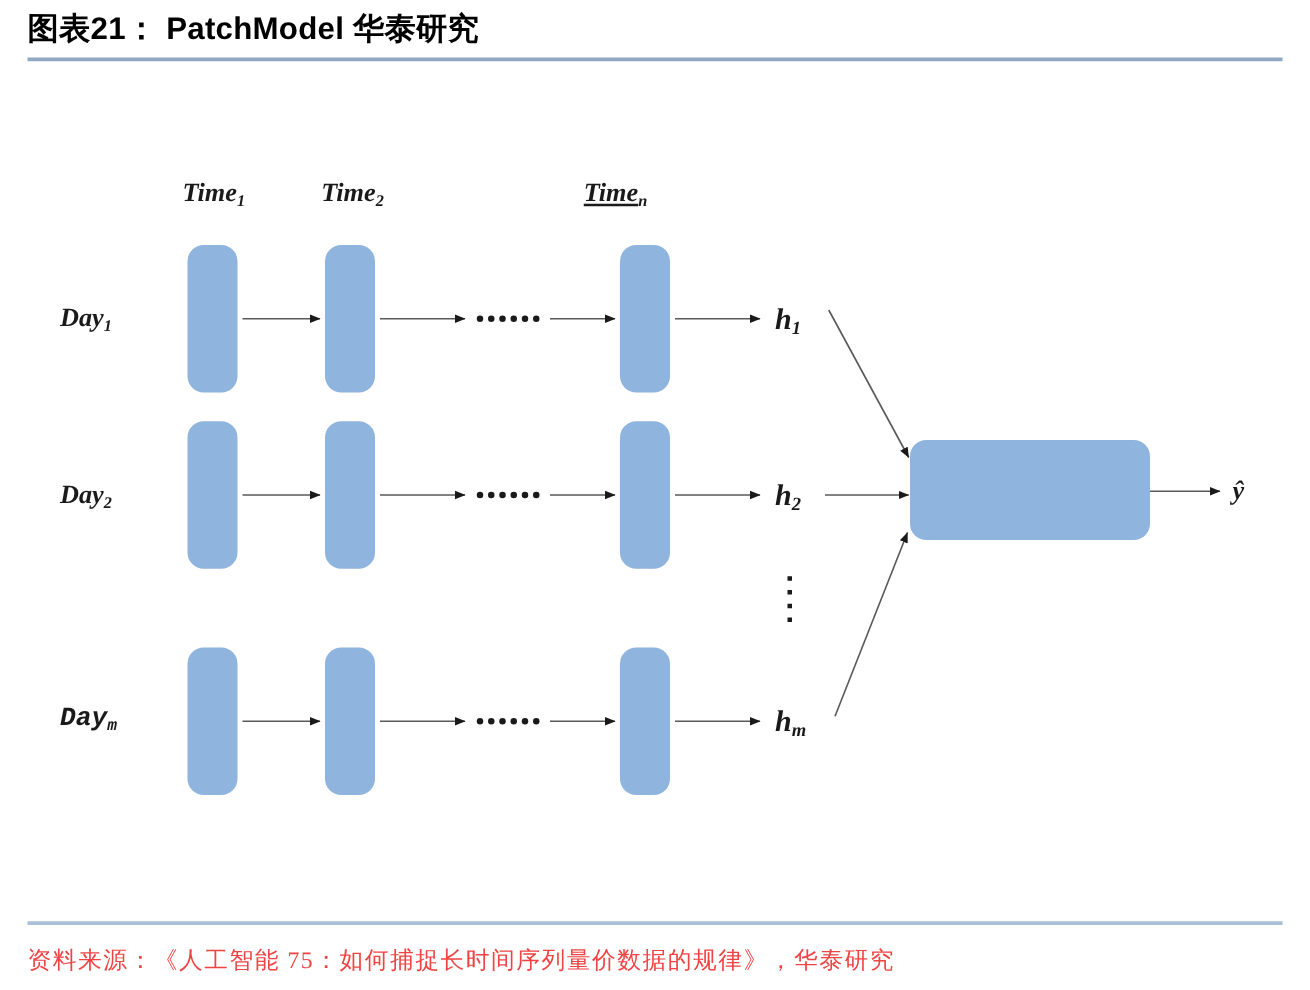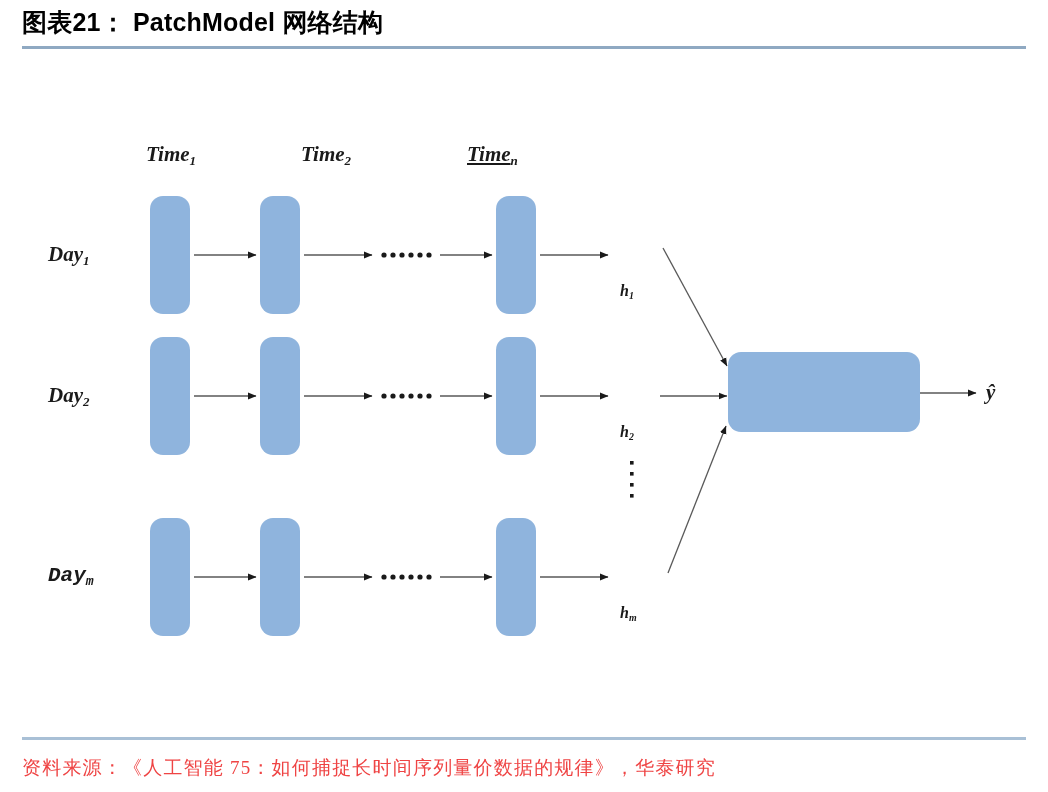--- a/index.html
+++ b/index.html
@@ -76,21 +76,21 @@
   .dg-label {
     position: absolute;
     font-family: "Liberation Serif", serif;
     font-style: italic;
     font-weight: bold;
     color: #1a1a1a;
     white-space: nowrap;
   }
   .time-label { font-size: 21px; }
   .day-label  { font-size: 21px; }
-  .h-label    { font-size: 16px; margin-top: 39px; }
+  .h-label    { font-size: 24px; }
   .yhat-label { font-size: 21px; }
   .dg-label sub {
     font-size: 0.62em;
     font-style: italic;
     vertical-align: baseline;
     position: relative;
     top: 0.28em;
     font-weight: bold;
   }
 
@@ -103,21 +103,21 @@
     font-family: "Liberation Sans", sans-serif;
     font-size: 20px;
     font-weight: bold;
     color: #121212;
     white-space: nowrap;
   }
 </style>
 </head>
 <body>
 
-<div id="figure-title">图表21： PatchModel 网络结构</div>
+<div id="figure-title">图表21： PatchModel 华泰研究</div>
 
 <div id="title-rule"></div>
 
 <div id="diagram">
 
   <svg id="diagram-svg" viewBox="0 0 1048 685">
     <defs>
       <marker id="arrowhead" markerWidth="7" markerHeight="7" refX="6.2" refY="3" orient="auto">
         <path d="M0,0.3 L6.6,3 L0,5.7 z" fill="#1a1a1a"></path>
       </marker>
@@ -198,21 +198,21 @@
     <line x1="668" y1="521" x2="726" y2="374" stroke="#595959" stroke-width="1.3" marker-end="url(#arrowhead-sm)"></line>
 
     <rect x="728" y="300" width="192" height="80" rx="13" ry="13" fill="#8FB4DD"></rect>
 
     <line x1="920" y1="341" x2="976" y2="341" stroke="#595959" stroke-width="1.3" marker-end="url(#arrowhead)"></line>
   </svg>
 
   <div class="dg-label time-label" style="left:146px; top:90px;">
     <span>Time</span><sub>1</sub>
   </div>
-  <div class="dg-label time-label" style="left:257px; top:90px;margin-left:44px;">
+  <div class="dg-label time-label" style="left:257px; top:90px;">
     <span>Time</span><sub>2</sub>
   </div>
   <div class="dg-label time-label" style="left:467px; top:90px;text-decoration:underline;">
     <span>Time</span><sub>n</sub>
   </div>
 
   <div class="dg-label day-label" style="left:48px; top:190px;">
     <span>Day</span><sub>1</sub>
   </div>
   <div class="dg-label day-label" style="left:48px; top:331px;text-align:center;">

